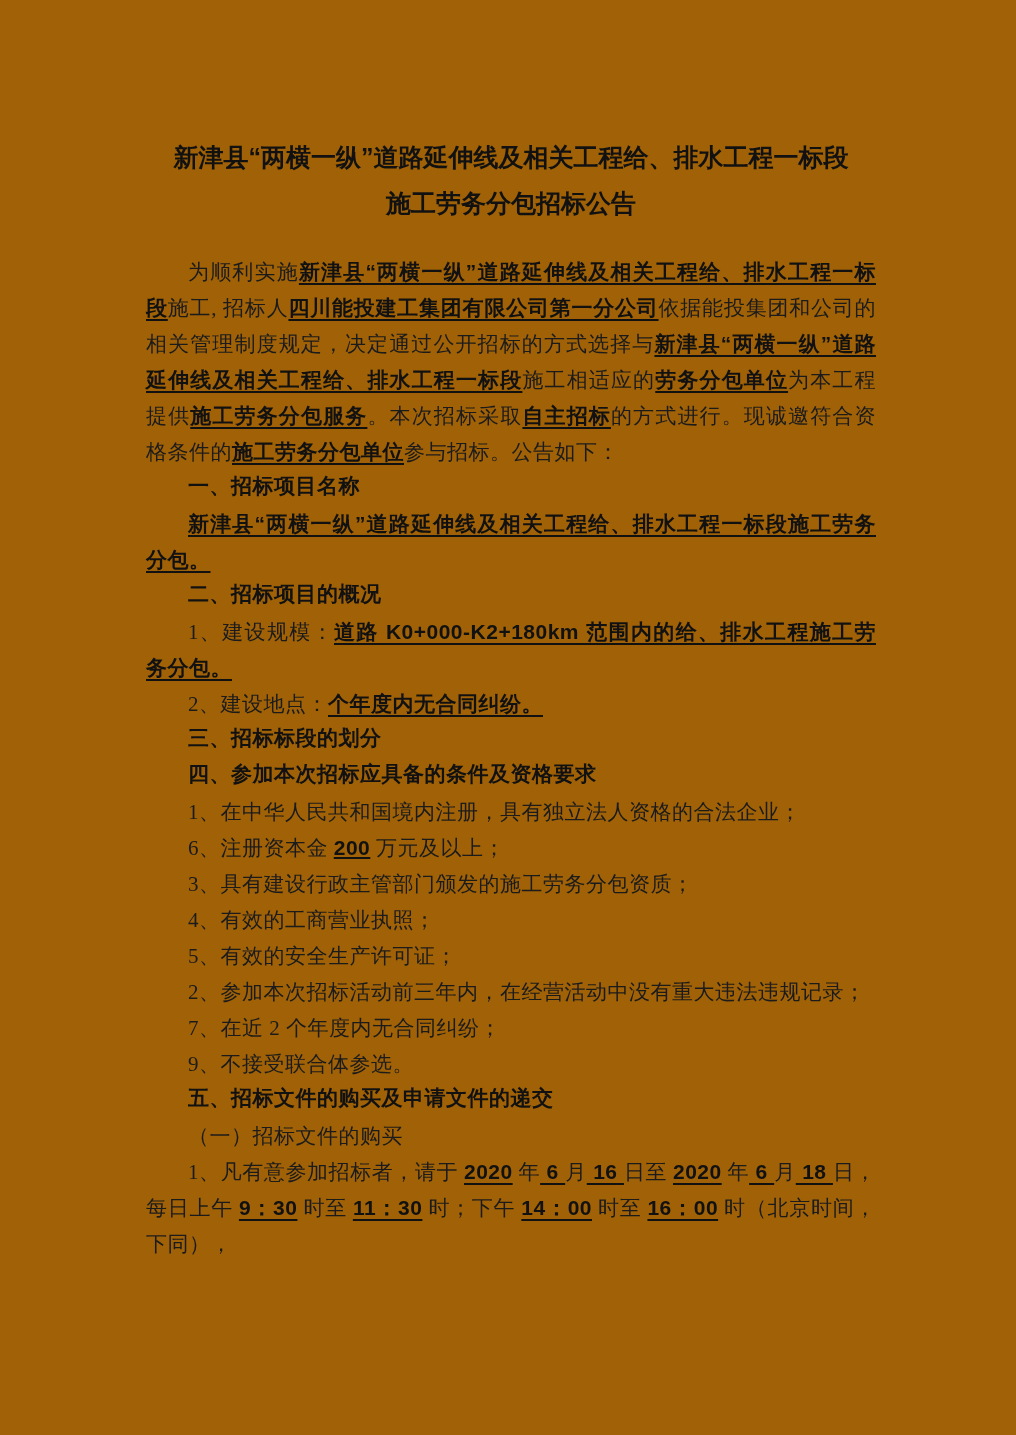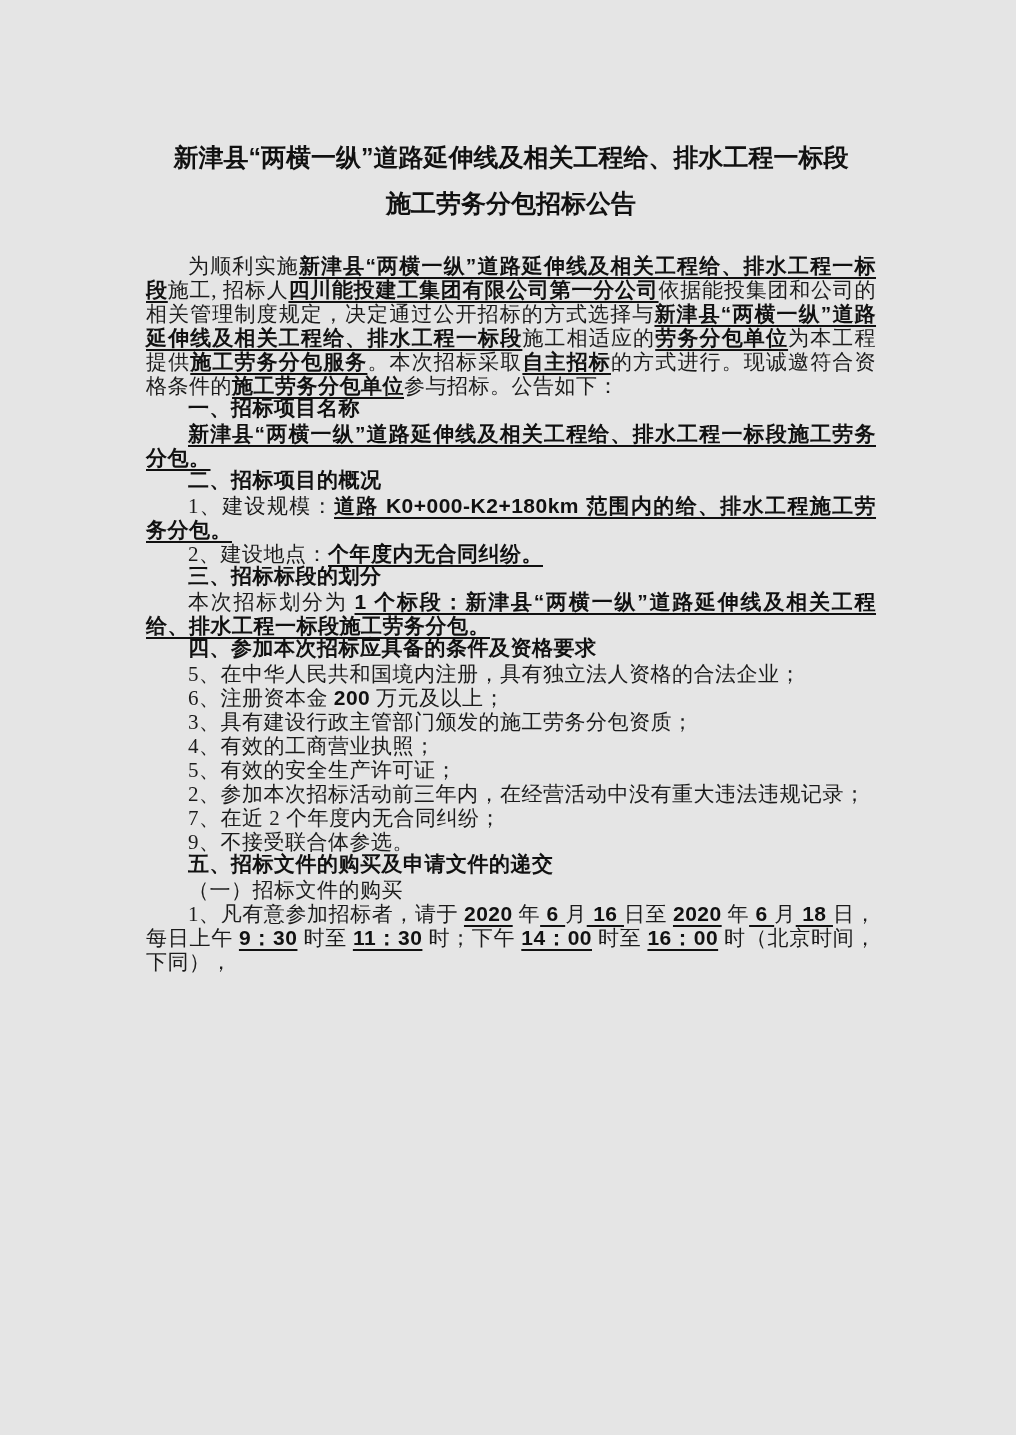--- a/index.html
+++ b/index.html
@@ -5,53 +5,54 @@
   html, body {
     margin: 0;
     padding: 0;
     background: #ffffff;
   }
   .page {
     position: relative;
     width: 1016px;
     height: 1435px;
     margin: 0 auto;
-    background: #e5e5e5;
+    background: #a16207;
     box-sizing: border-box;
     padding: 134px 140px 0 146px;
     color: #1b1b1b;
     font-family: "Liberation Serif", "DejaVu Serif", serif;
   }
   .doc-title {
     margin: 0 0 28px 0;
     font-family: "Liberation Sans", "DejaVu Sans", sans-serif;
     font-weight: bold;
     font-size: 25px;
     line-height: 46px;
     text-align: center;
     color: #111111;
   }
   .doc-body p {
     margin: 0;
     font-size: 21px;
-    line-height: 24px;
+    line-height: 36px;
     text-align: justify;
     text-indent: 2em;
     letter-spacing: 0.5px;
     color: #1b1b1b;
   }
   .doc-body p.heading {
     font-family: Liberation Mono, monospace;
     font-weight: bold;
     color: #111111;
   }
   .seg-b {
     font-family: "Liberation Sans", "DejaVu Sans", sans-serif;
     font-weight: bold;
     color: #111111;
+    text-decoration: underline;
   }
   .seg-u {
     text-decoration: underline;
     text-decoration-thickness: 2px;
     text-underline-offset: 4px;
   }
 </style>
 </head>
 <body>
 
@@ -61,23 +62,22 @@
     <span>施工劳务分包招标公告</span>
   </h1>
   <div class="doc-body" id="doc-body">
       <p><span>为顺利实施</span><span class="seg-b seg-u">新津县“两横一纵”道路延伸线及相关工程给、排水工程一标段</span><span>施工, 招标人</span><span class="seg-b seg-u">四川能投建工集团有限公司第一分公司</span><span>依据能投集团和公司的相关管理制度规定，决定通过公开招标的方式选择与</span><span class="seg-b seg-u">新津县“两横一纵”道路延伸线及相关工程给、排水工程一标段</span><span>施工相适应的</span><span class="seg-b seg-u">劳务分包单位</span><span>为本工程提供</span><span class="seg-b seg-u">施工劳务分包服务</span><span>。本次招标采取</span><span class="seg-b seg-u">自主招标</span><span>的方式进行。现诚邀符合资格条件的</span><span class="seg-b seg-u">施工劳务分包单位</span><span>参与招标。公告如下：</span></p>
       <p class="heading"><span>一、招标项目名称</span></p>
       <p><span class="seg-b seg-u">新津县“两横一纵”道路延伸线及相关工程给、排水工程一标段施工劳务分包。</span></p>
       <p class="heading"><span>二、招标项目的概况</span></p>
       <p><span>1、建设规模：</span><span class="seg-b seg-u">道路 K0+000-K2+180km 范围内的给、排水工程施工劳务分包。</span></p>
       <p><span>2、建设地点：</span><span class="seg-b seg-u">个年度内无合同纠纷。 </span></p>
       <p class="heading"><span>三、招标标段的划分</span></p>
-      <p><span>本次招标划分为 </span><span class="seg-b seg-u">1 个标段：新津县“两横一纵”道路延伸线及相关工程给、排水工程一标段施工劳务分包。 </span></p>
       <p class="heading"><span>四、参加本次招标应具备的条件及资格要求</span></p>
-      <p><span>5、在中华人民共和国境内注册，具有独立法人资格的合法企业；</span></p>
+      <p><span>1、在中华人民共和国境内注册，具有独立法人资格的合法企业；</span></p>
       <p><span>6、注册资本金 </span><span class="seg-b">200</span><span> 万元及以上；</span></p>
       <p><span>3、具有建设行政主管部门颁发的施工劳务分包资质；</span></p>
       <p><span>4、有效的工商营业执照；</span></p>
       <p><span>5、有效的安全生产许可证；</span></p>
       <p><span>2、参加本次招标活动前三年内，在经营活动中没有重大违法违规记录；</span></p>
       <p><span>7、在近 2 个年度内无合同纠纷；</span></p>
       <p><span>9、不接受联合体参选。</span></p>
       <p class="heading"><span>五、招标文件的购买及申请文件的递交</span></p>
       <p><span>（一）招标文件的购买</span></p>
       <p><span>1、凡有意参加招标者，请于 </span><span class="seg-b seg-u">2020</span><span> 年</span><span class="seg-b seg-u"> 6 </span><span>月</span><span class="seg-b seg-u"> 16 </span><span>日至 </span><span class="seg-b seg-u">2020</span><span> 年</span><span class="seg-b seg-u"> 6 </span><span>月</span><span class="seg-b seg-u"> 18 </span><span>日，每日上午 </span><span class="seg-b seg-u">9：30</span><span> 时至 </span><span class="seg-b seg-u">11：30</span><span> 时；下午 </span><span class="seg-b seg-u">14：00</span><span> 时至 </span><span class="seg-b seg-u">16：00</span><span> 时（北京时间，下同），</span></p>

